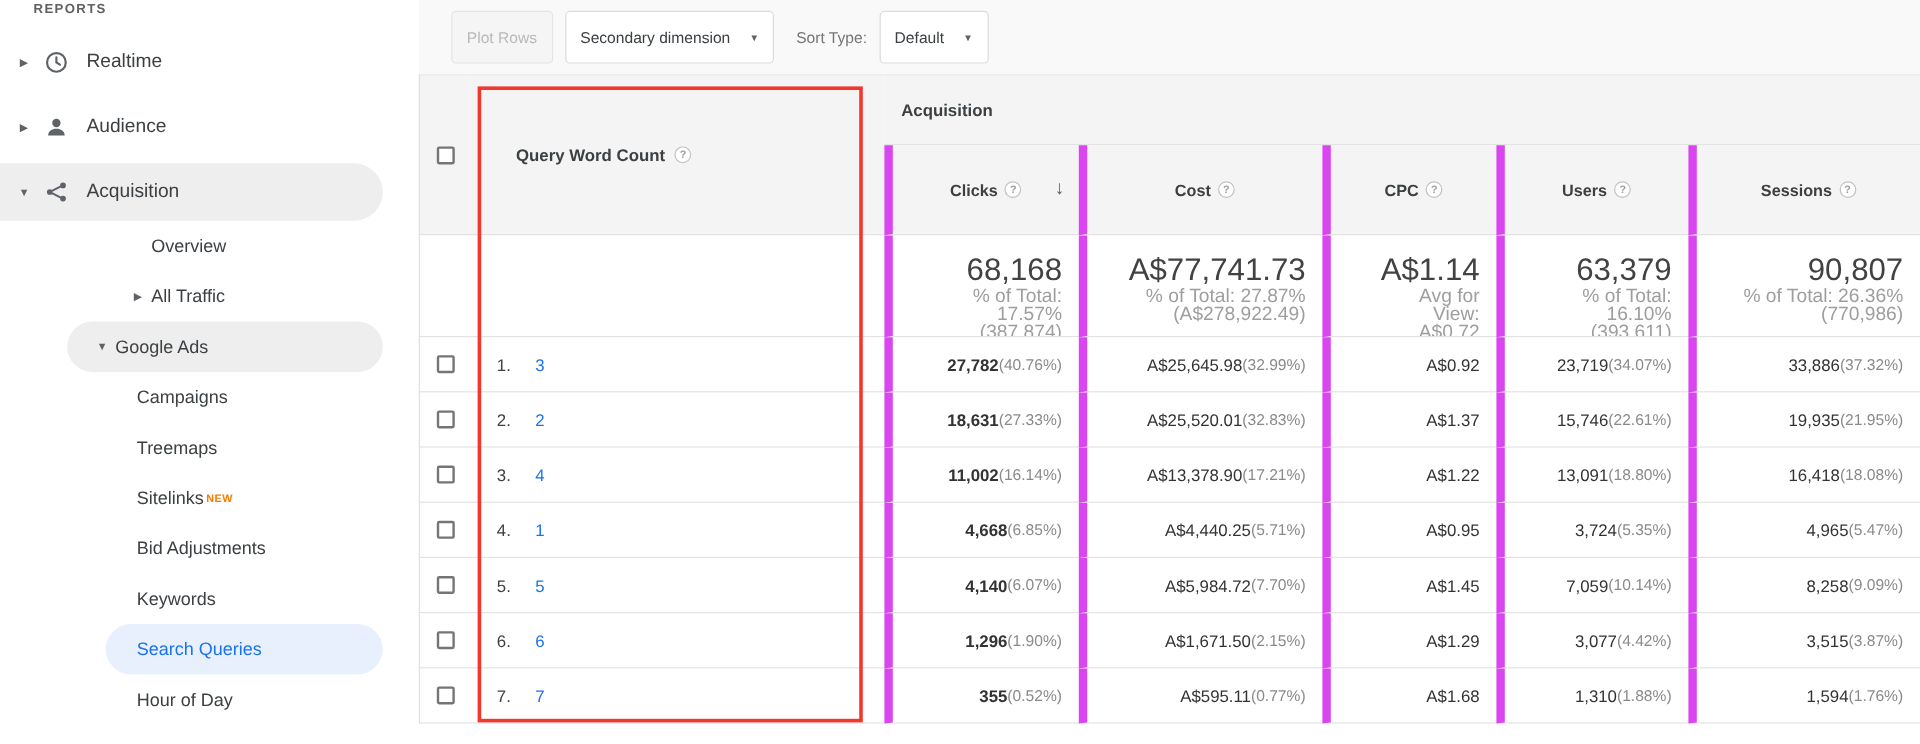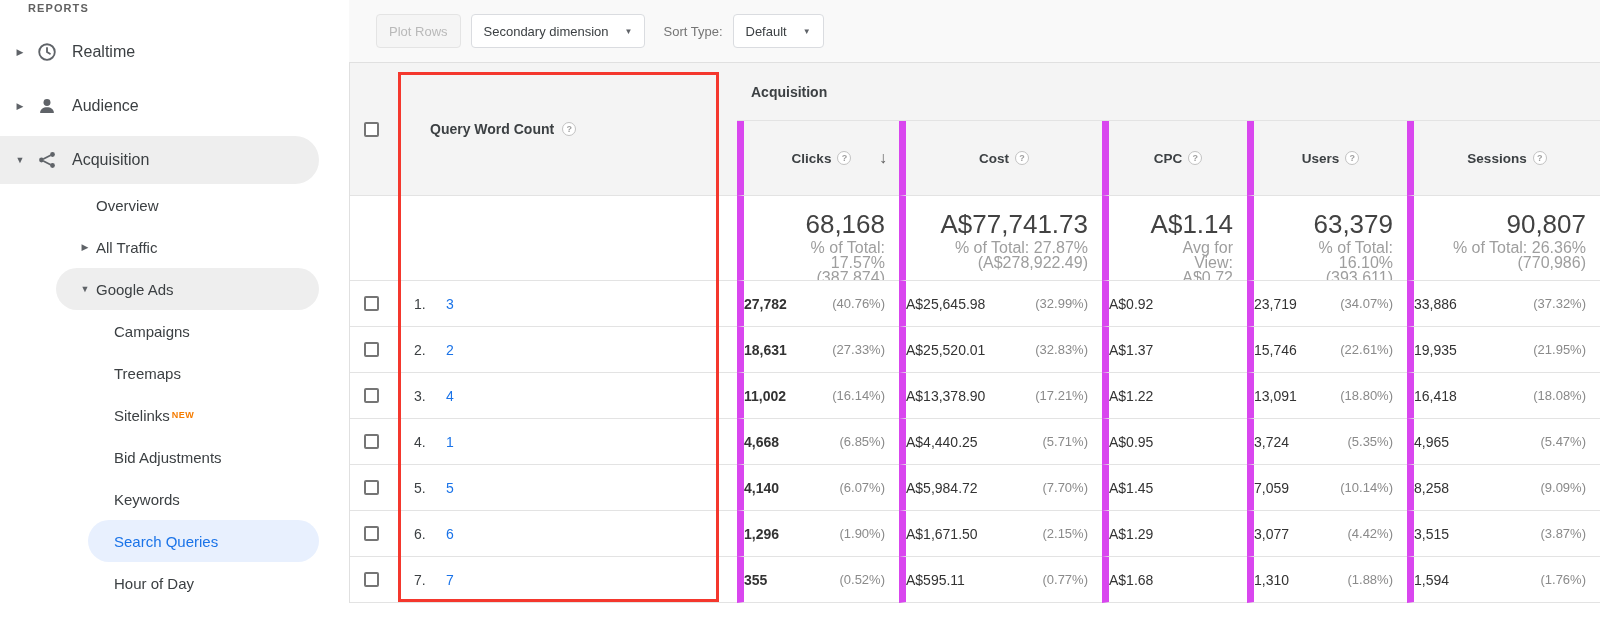--- a/index.html
+++ b/index.html
@@ -10,38 +10,38 @@
   
   .sidebar { width:349px; flex:0 0 349px; background:#fff; padding-top:0; }
   .section-label { padding:2px 0 0 28px; font-size:11px; font-weight:700;
     letter-spacing:1.1px; color:#616161; height:22px; }
   .l0 { height:48px; margin-top:6px; display:flex; align-items:center;
     padding-left:12px; font-size:16px; cursor:pointer; }
   .l0 .chev { width:16px; text-align:center; flex:0 0 16px; }
   .l0 .nav-icon { width:22px; height:22px; margin-left:8px; flex:0 0 22px; }
   .l0 .lbl { margin-left:14px; }
   .pill-right { background:#eeeeee; border-radius:0 25px 25px 0; margin-right:30px; }
-  .l1 { height:42px; display:flex; align-items:center; padding-left:78px;
+  .l1 { height:42px; display:flex; align-items:center; padding-left:108px;
     font-size:15px; cursor:pointer; }
   .l1 .chev { width:14px; flex:0 0 14px; text-align:center; margin-right:4px; }
   .l1.pill { background:#eeeeee; border-radius:25px; margin-left:56px;
     margin-right:30px; padding-left:22px; }
   .l2 { height:42px; display:flex; align-items:center; padding-left:114px;
     font-size:15px; cursor:pointer; }
   .l2.active { background:#e8f0fe; border-radius:25px; margin-left:88px;
     margin-right:30px; padding-left:26px; color:var(--link-blue,#1a73e8); }
   .chev { font-size:9px; color:#5f6368; }
   .badge { font-size:9px; font-weight:700; color:var(--badge-orange,#f57c00);
     vertical-align:super; margin-left:2px; letter-spacing:.4px; }
 
   
   .content { flex:1 1 auto; position:relative; background:#fff; min-width:0; }
   .toolbar { height:62px; background:#f9f9f9; display:flex; align-items:center;
     padding-left:27px; }
-  .btn { display:inline-flex; align-items:center; height:34px; padding:0 12px;
+  .btn { display:inline-flex; align-items:center; height:44px; padding:0 12px;
     border:1px solid #dadce0; background:#fff; border-radius:4px; font-size:13px;
     color:#3c4043; gap:16px; font-family:inherit; cursor:pointer; }
   .btn.disabled { background:#f5f5f5; color:#b9b9b9; border-color:#e4e4e4; }
   .btn + .btn { margin-left:10px; }
   .caret { font-size:8px; color:#5f6368; }
   .sort-type { margin-left:18px; margin-right:10px; font-size:13px; color:#757575; }
 
   
   .table-grid { display:grid;
     grid-template-columns:42px 345px 162px 203px 145px 160px minmax(0,1fr);
@@ -65,21 +65,21 @@
   .sum { flex-direction:column; align-items:flex-end; justify-content:flex-start;
     padding:13px 14px 0 0; }
   .sum-val { font-size:26px; line-height:31px; color:#424242; }
   .sum-sub { font-size:16px; line-height:15px; color:#9e9e9e; text-align:right;margin-left:38px; }
   .cb-cell { justify-content:center; }
   .checkbox { width:15px; height:15px; border:2px solid #757575; border-radius:2px;
     background:#fff; cursor:pointer; display:inline-block; }
   .dim-cell { padding-left:22px; font-size:14px; gap:12px; }
   .row-index { color:#3c4043; min-width:20px; }
   .dim-link { color:var(--link-blue,#1a73e8); text-decoration:none; cursor:pointer; }
-  .metric { justify-content:space-between; padding-right:14px; font-size:14px; gap:15px; }
+  .metric { justify-content:flex-end; padding-right:14px; font-size:14px; gap:0;padding-left:35px; }
   .val { color:#333; }
   .val.bold { font-weight:700; }
   .pct { color:#8a8a8a; font-size:13px; }
 
   .highlight-box { position:absolute; left:49px; top:72px; width:321px;
     height:530px; border:3px solid var(--highlight-red,#f4372d);
     pointer-events:none; z-index:5; }
 
   svg .st { fill:none; stroke:#5f6368; stroke-width:2; stroke-linecap:round; }
   svg .fl { fill:#5f6368; }

